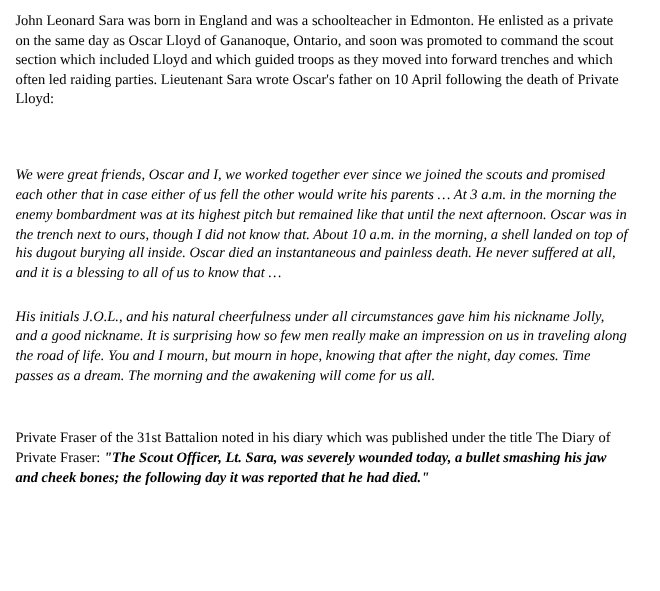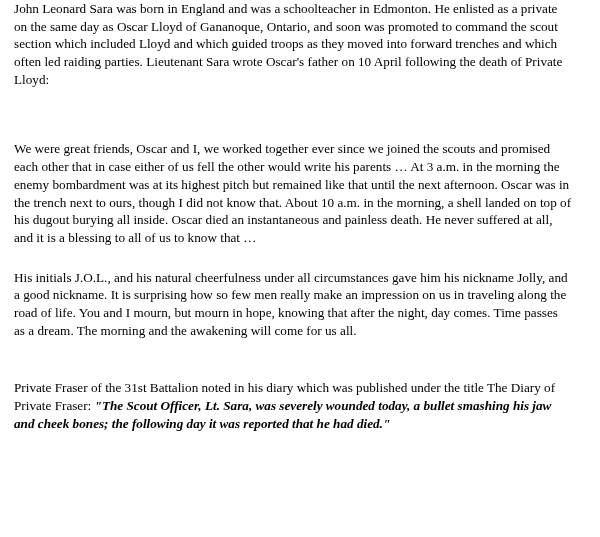--- a/index.html
+++ b/index.html
@@ -11,32 +11,33 @@
     height: 537px;
     background: #ffffff;
     font-family: "Liberation Serif", "DejaVu Serif", serif;
     color: #000000;
     overflow: hidden;
   }
   .page {
     box-sizing: border-box;
     width: 590px;
     height: 537px;
-    padding: 0 18px 0 14px;
+    padding: 10px 18px 0 14px;
   }
   p {
     margin: 0;
     font-size: 13.2px;
     line-height: 1.34;
     text-align: left;
   }
   .intro {
     margin-bottom: 0;
   }
   .quote {
+    font-style: italic;
     font-family: "Liberation Serif", "DejaVu Serif", serif;
   }
   .gap-large {
     height: 52px;
   }
   .gap-mid {
     height: 22px;
   }
   .gap-closing {
     height: 40px;

